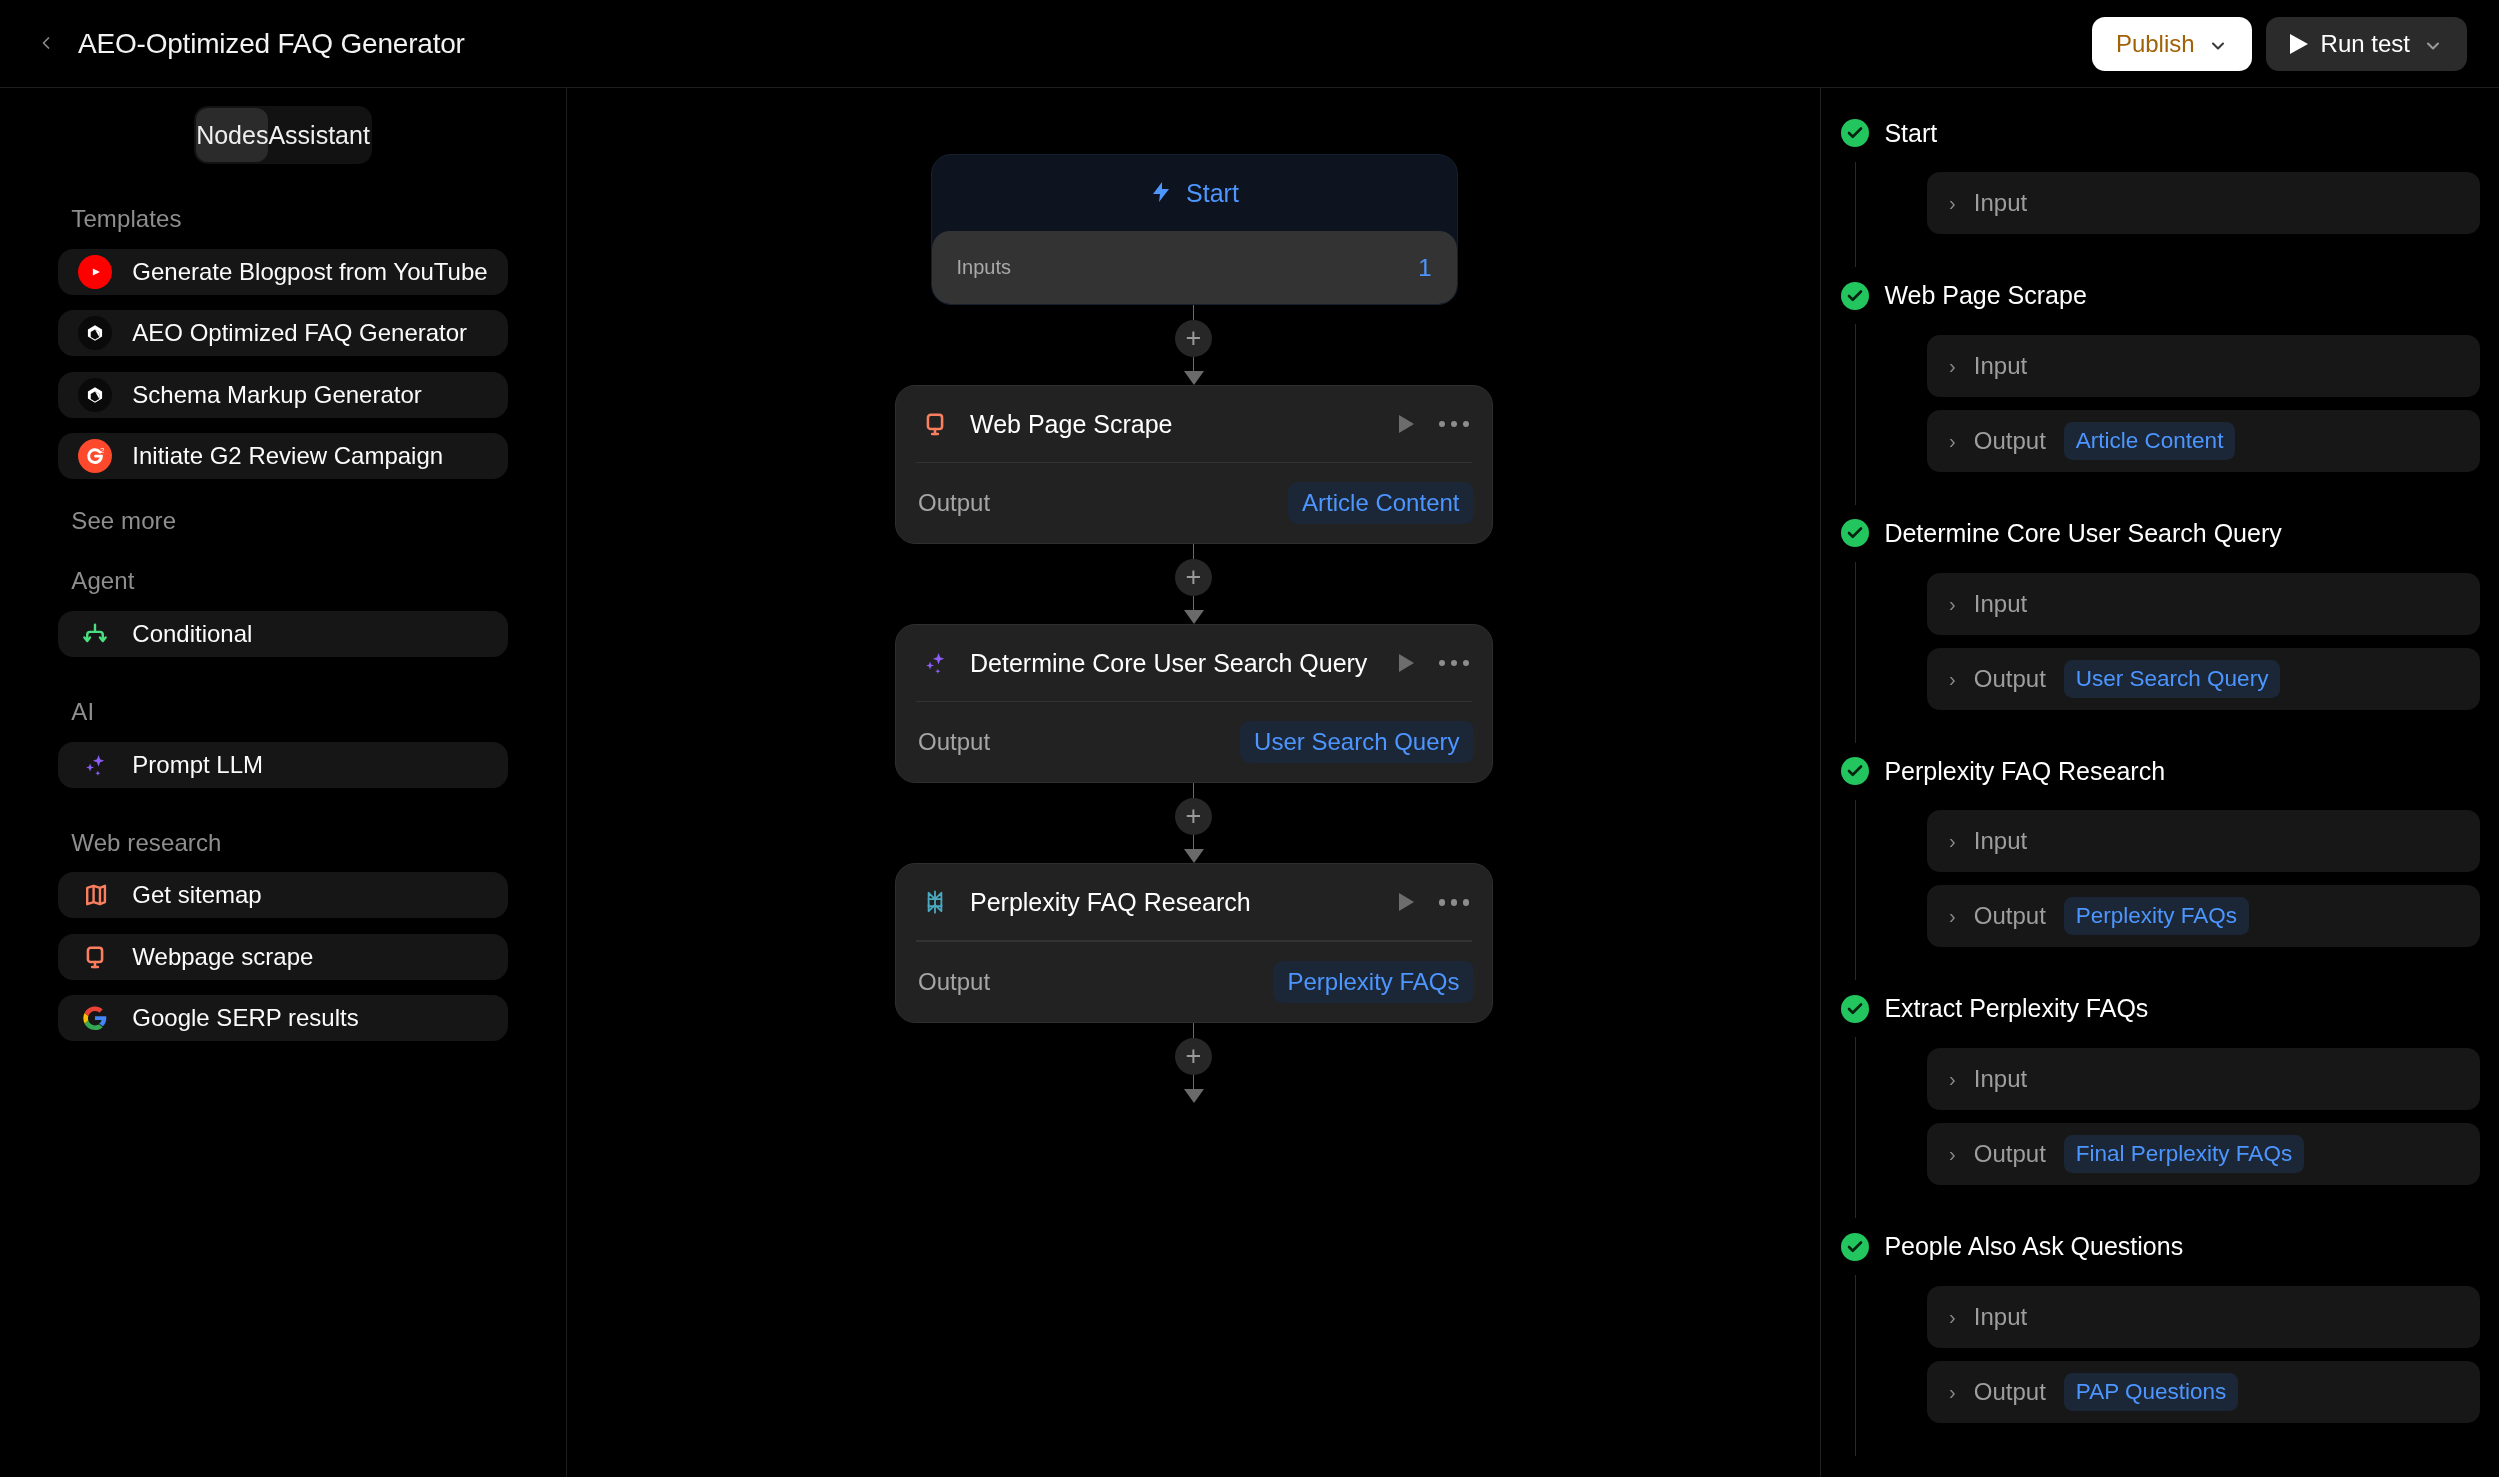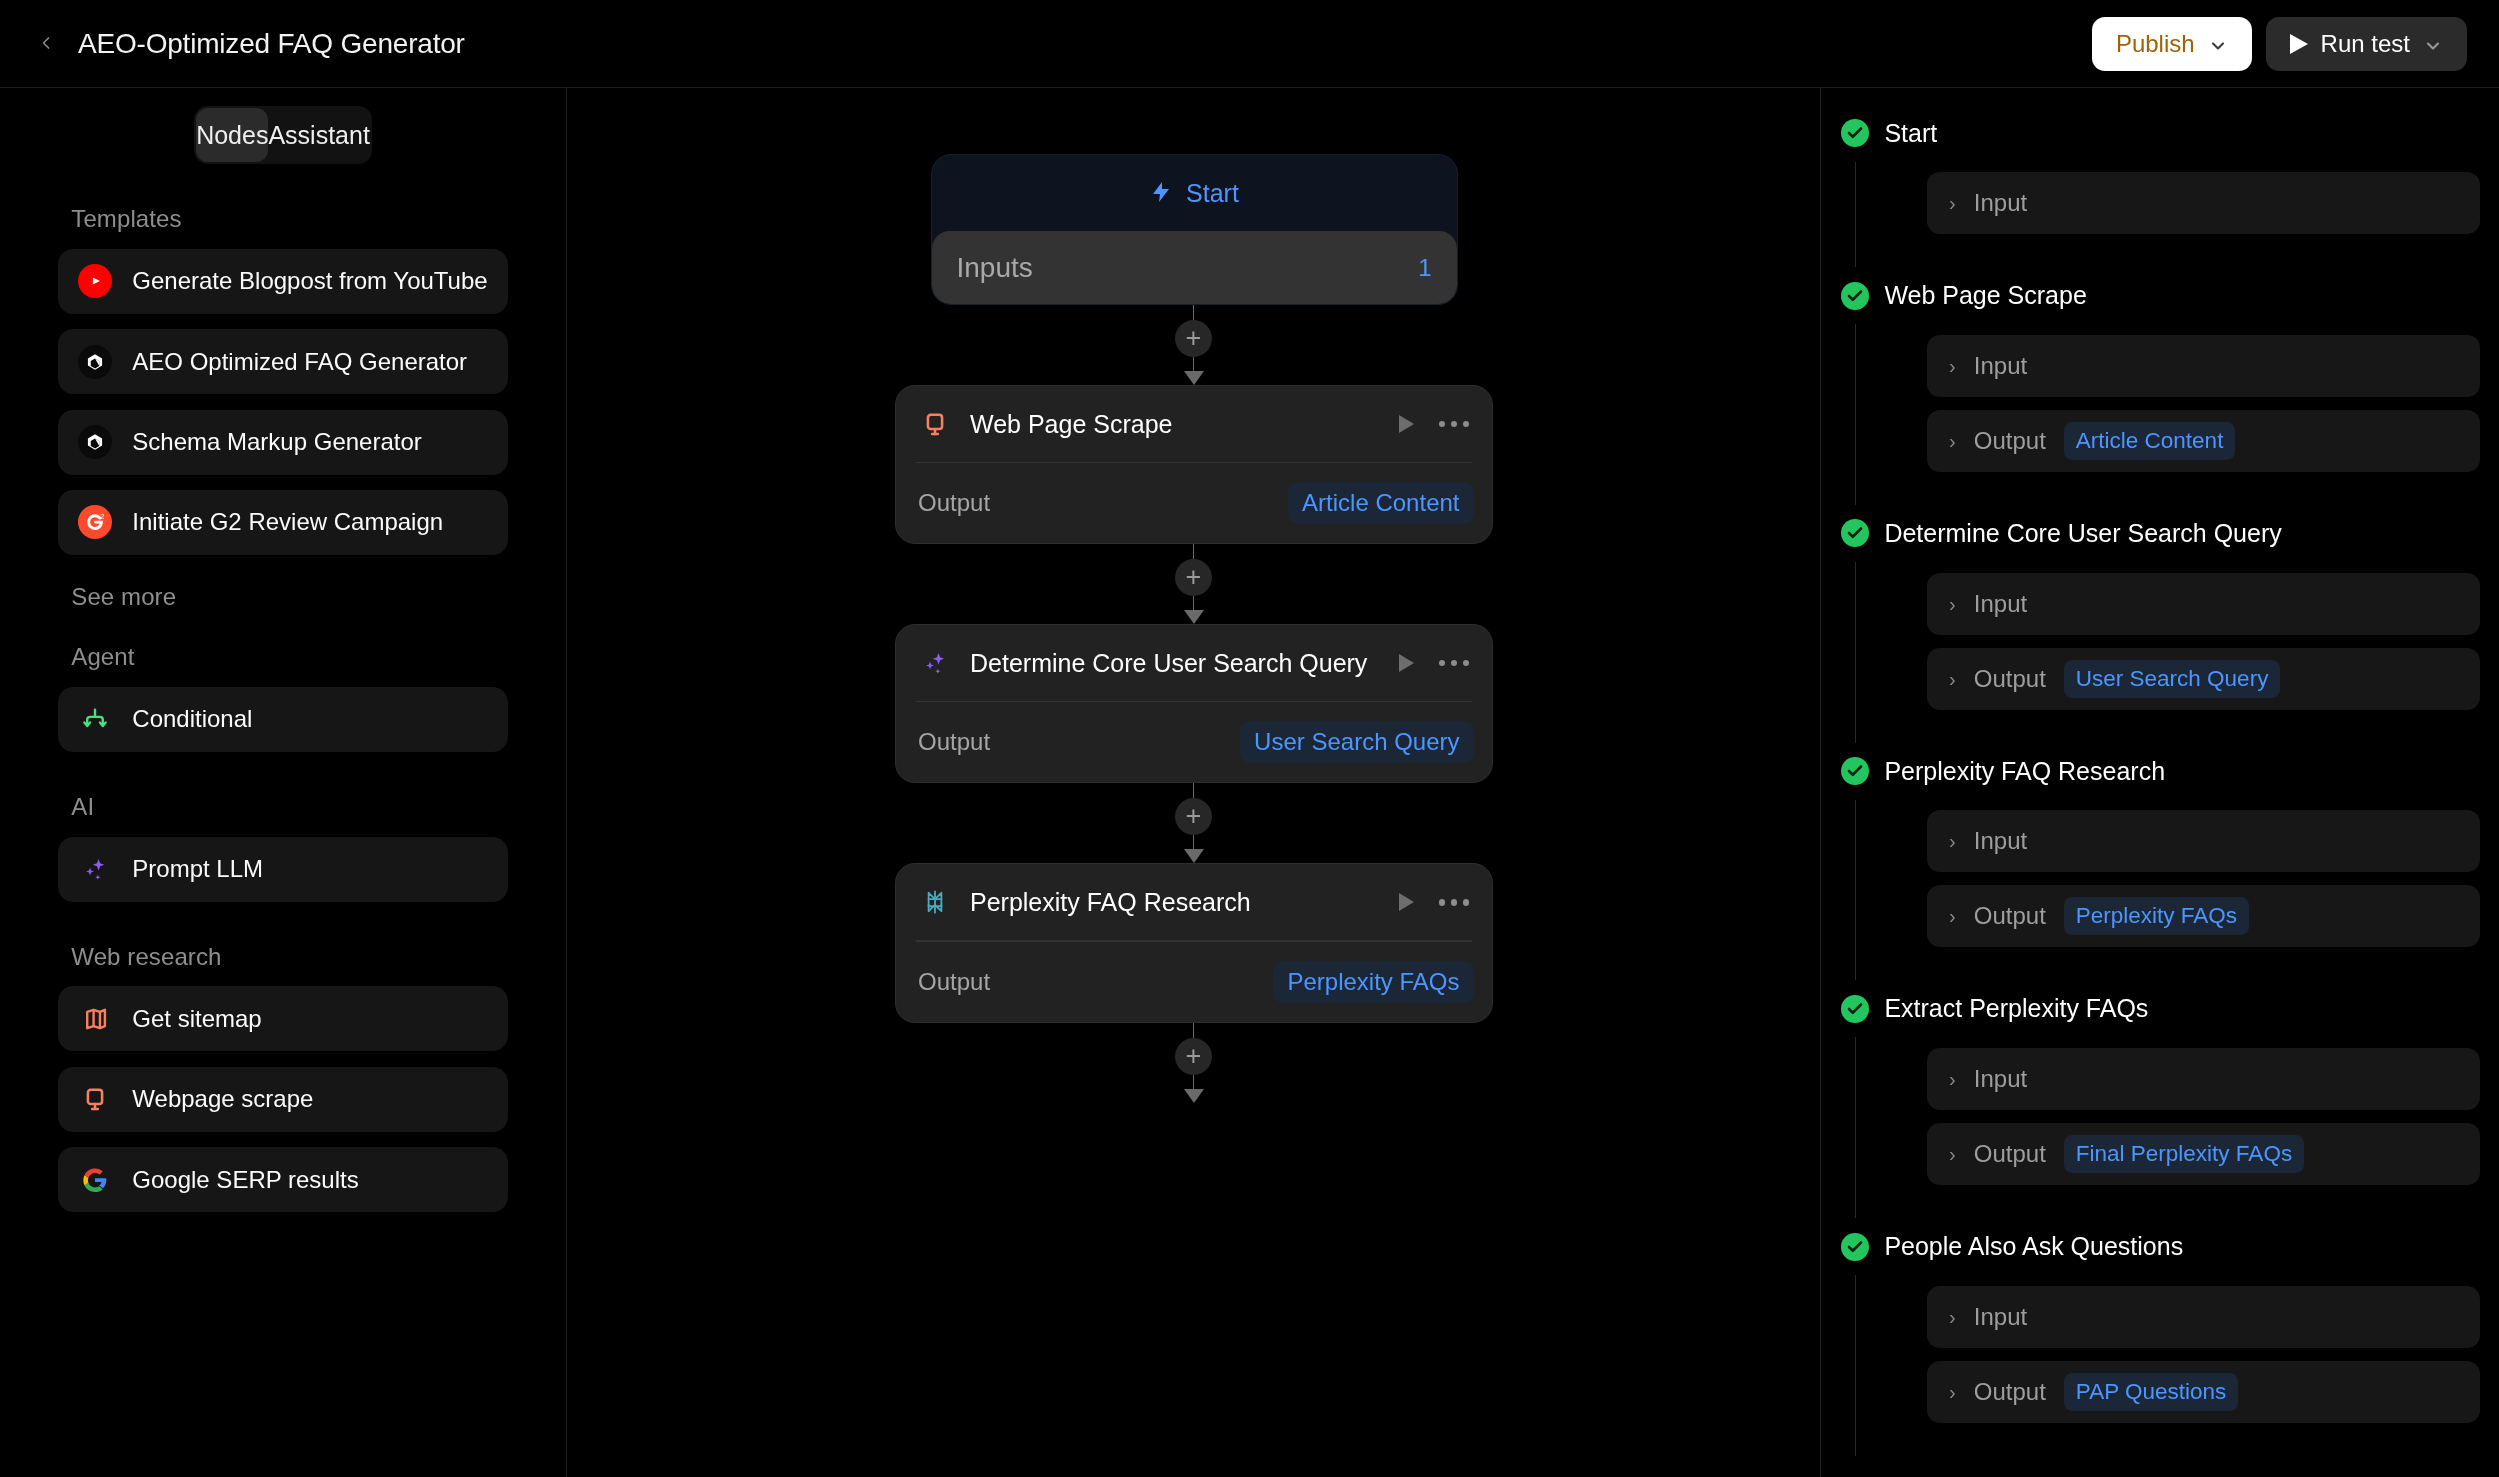--- a/index.html
+++ b/index.html
@@ -65,21 +65,21 @@
     font-size: 25px; border-radius: 12px; color: #efefef; cursor: pointer;
   }
   .tab.active { background: #2b2b2b; }
   .sidebar-scroll { flex: 1 1 auto; overflow: hidden; padding: 0 18px; }
   .sec-head {
     font-size: 24px; color: #8e8e8e; padding: 26px 13px 15.4px 13px; letter-spacing: 0.1px;
   }
   .sec-head.see-more { padding-top: 13px; padding-bottom: 6px; cursor: pointer; }
   .node-card {
     display: flex; align-items: center; gap: 20px;
-    height: 65px; background: #161616; border-radius: 15.4px;
+    height: 46px; background: #161616; border-radius: 15.4px;
     padding: 0 20px; margin-bottom: 15.4px; cursor: pointer;
   }
   .node-card .lbl { font-size: 24px; color: #fbfbfb; white-space: nowrap; }
   .ic { width: 34px; height: 34px; flex: 0 0 auto; display: flex; align-items: center; justify-content: center; }
   .ic svg, .ic .glyph { width: 34px; height: 34px; display: block; }
 
   
   .canvas { flex: 1 1 auto; position: relative; background: #000; overflow: hidden; }
   .flow { position: absolute; left: 50%; transform: translateX(-50%); top: 0; width: 598px; }
 
@@ -91,21 +91,21 @@
   .start-head {
     height: 76px; display: flex; align-items: center; justify-content: center; gap: 13px;
     color: #4d96ff; font-size: 25px;
   }
   .bolt { width: 24px; height: 27px; flex: 0 0 auto; }
   .start-inputs {
     background: #333333; border-radius: 18px; height: 73px;
     display: flex; align-items: center; justify-content: space-between;
     padding: 0 25px; margin: 0;
   }
-  .start-inputs .k { font-size: 28px; color: #a9a9a9; }
+  .start-inputs .k { font-size: 20px; color: #a9a9a9; }
   .start-inputs .v { font-size: 24px; color: #4d96ff; }
 
   .node-head {
     display: flex; align-items: center; gap: 18px; padding: 0 22.5px; height: 76px;
   }
   .node-head .nm { font-size: 25px; color: #ffffff; flex: 1 1 auto; white-space: nowrap; }
   .run-tri {
     width: 0; height: 0; flex: 0 0 auto;
     border-left: 15.4px solid #6d6d6d;
     border-top: 9.5px solid transparent;

